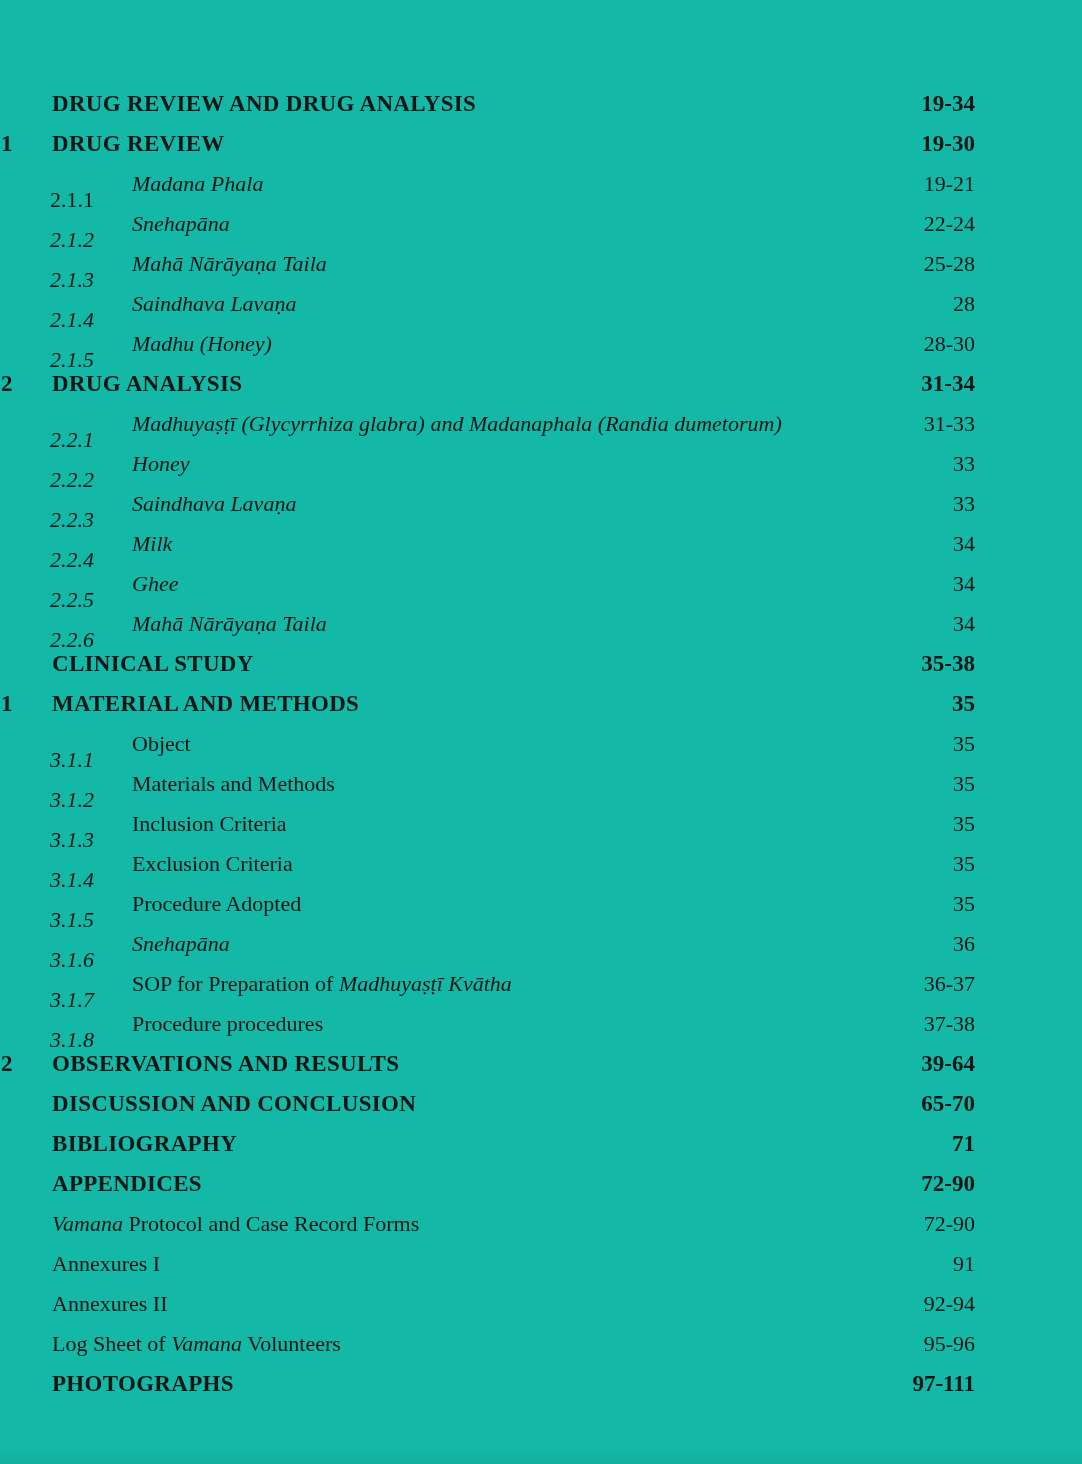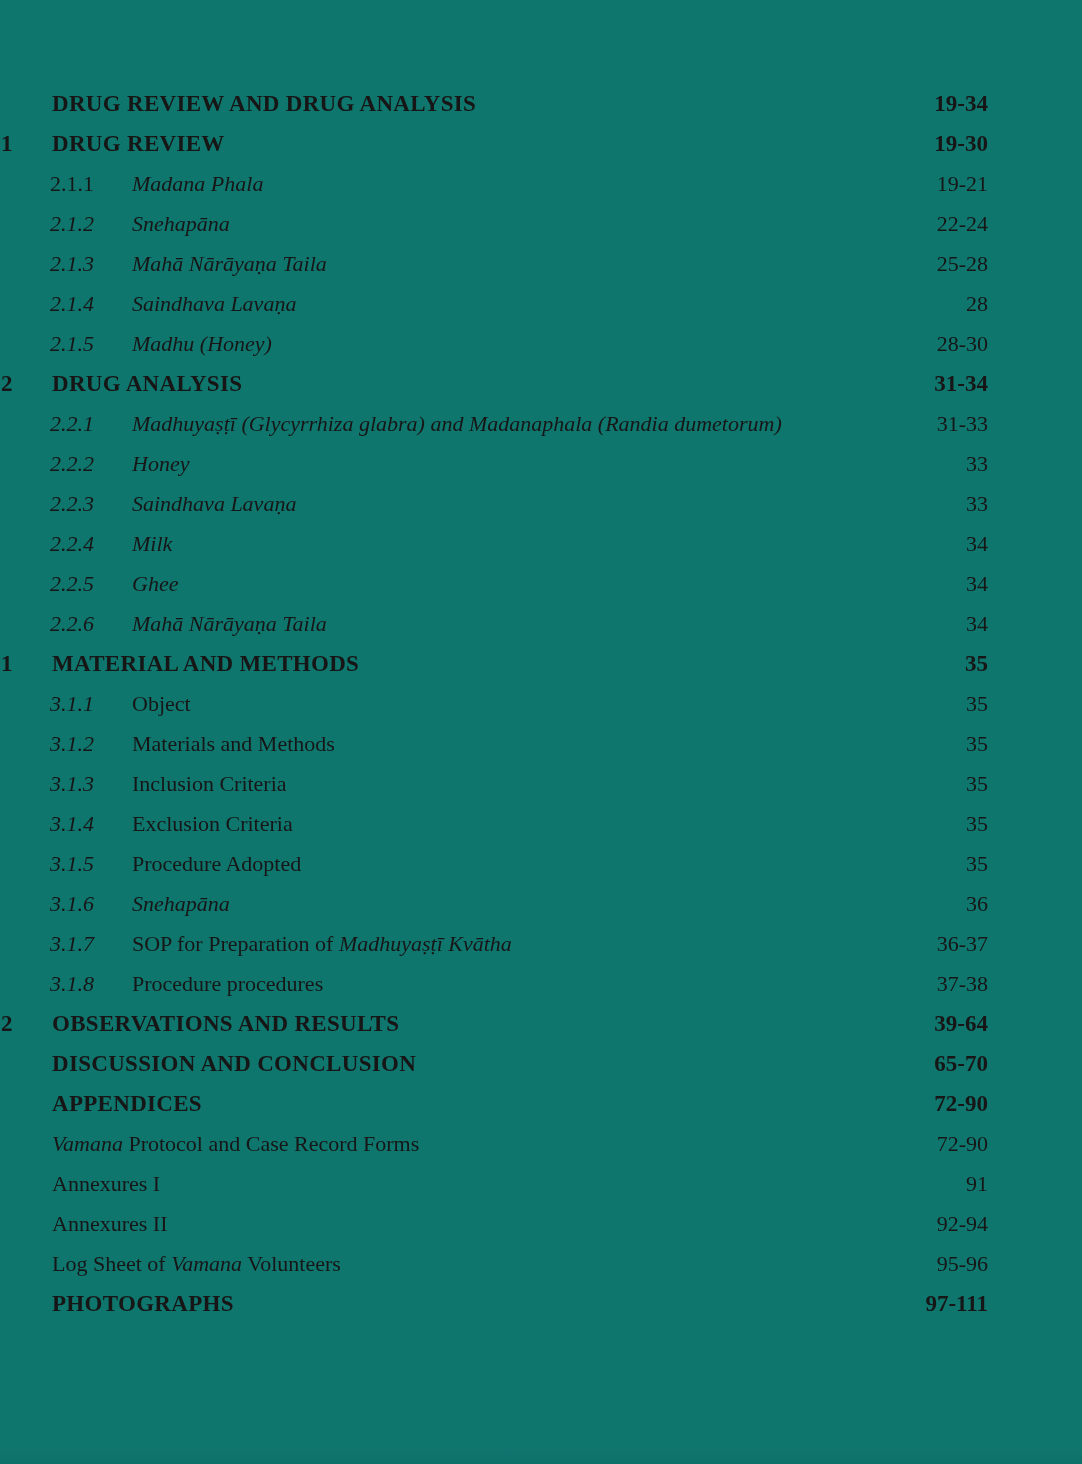--- a/index.html
+++ b/index.html
@@ -5,21 +5,21 @@
   html, body {
     margin: 0;
     padding: 0;
     background: #e8e8e8;
   }
   .page {
     position: relative;
     width: 1082px;
     height: 1464px;
     margin: 0 auto;
-    background: #0f766e;
+    background: #14b8a6;
     overflow: hidden;
     font-family: "Liberation Serif", "DejaVu Serif", serif;
     color: #161616;
   }
   
   .page::after {
     content: "";
     position: absolute;
     left: 0; right: 0; bottom: 0;
     height: 18px;
@@ -43,37 +43,38 @@
     white-space: nowrap;
   }
   .edge {
     left: 1px;
     font-weight: bold;
     font-size: 23px;
   }
   .num {
     left: 50px;
     font-size: 22px;
+    margin-top: 16px;
   }
   .num.italic { font-style: italic; }
   .title {
     left: 132px;
     font-size: 22px;
   }
   .row.heading .title,
   .row.plain .title {
     left: 52px;
   }
   .row.heading .title {
     font-weight: bold;
     font-size: 23px;
     letter-spacing: 0.3px;
   }
   .pages {
-    right: 94px;
+    right: 107px;
     font-size: 22px;
   }
   .row.heading .pages {
     font-weight: bold;
     font-size: 23px;
   }
   .seg.italic { font-style: italic; }
 </style>
 </head>
 <body>
@@ -143,20 +144,24 @@
         <span class="num italic">2.2.5</span>
         <span class="title"><span class="seg italic">Ghee</span></span>
         <span class="pages">34</span>
       </div>
       <div class="row sub">
         <span class="num italic">2.2.6</span>
         <span class="title"><span class="seg italic">Mahā Nārāyaṇa Taila</span></span>
         <span class="pages">34</span>
       </div>
       <div class="row heading">
+        <span class="title"><span class="seg">CLINICAL STUDY</span></span>
+        <span class="pages">35-38</span>
+      </div>
+      <div class="row heading">
         <span class="edge">1</span>
         <span class="title"><span class="seg">MATERIAL AND METHODS</span></span>
         <span class="pages">35</span>
       </div>
       <div class="row sub">
         <span class="num italic">3.1.1</span>
         <span class="title"><span class="seg">Object</span></span>
         <span class="pages">35</span>
       </div>
       <div class="row sub">
@@ -195,20 +200,24 @@
         <span class="pages">37-38</span>
       </div>
       <div class="row heading">
         <span class="edge">2</span>
         <span class="title"><span class="seg">OBSERVATIONS AND RESULTS</span></span>
         <span class="pages">39-64</span>
       </div>
       <div class="row heading">
         <span class="title"><span class="seg">DISCUSSION AND CONCLUSION</span></span>
         <span class="pages">65-70</span>
+      </div>
+      <div class="row heading">
+        <span class="title"><span class="seg">BIBLIOGRAPHY</span></span>
+        <span class="pages">71</span>
       </div>
       <div class="row heading">
         <span class="title"><span class="seg">APPENDICES</span></span>
         <span class="pages">72-90</span>
       </div>
       <div class="row plain">
         <span class="title"><span class="seg italic">Vamana</span><span class="seg"> Protocol and Case Record Forms</span></span>
         <span class="pages">72-90</span>
       </div>
       <div class="row plain">

